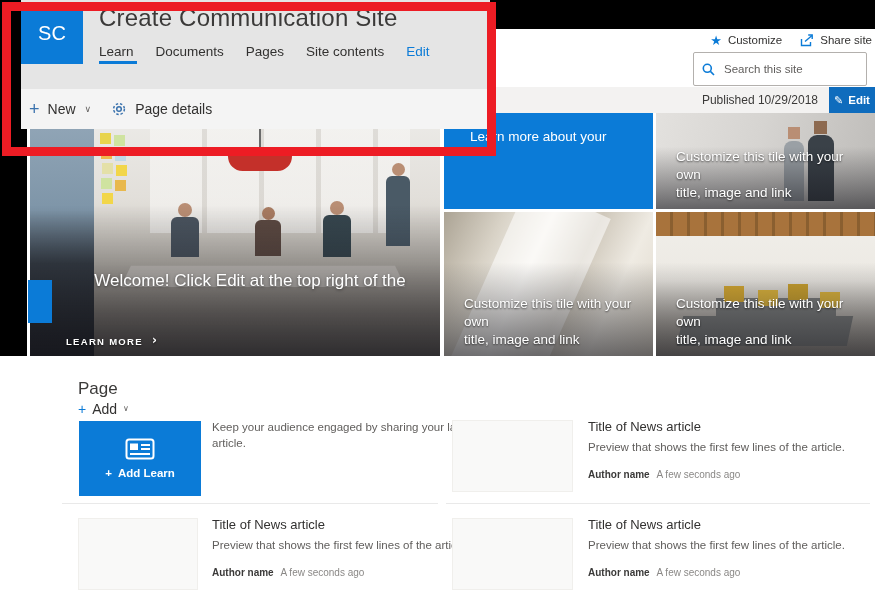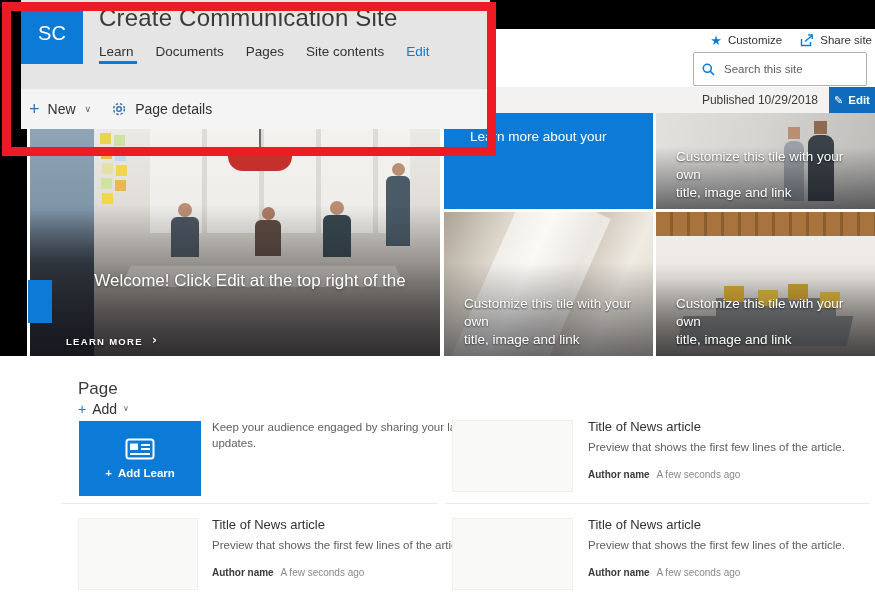--- a/index.html
+++ b/index.html
@@ -240,21 +240,21 @@
     </span>
     <span class="addnews-label">
       <span>+</span>
       <span>Add Learn</span>
     </span>
   </div>
 
   <div class="news-col" style="left:212px;top:419px;">
     <div class="news-desc">
       <span style="display:block">Keep your audience engaged by sharing your latest</span>
-      <span style="display:block">updates.</span>
+      <span style="display:block">article.</span>
     </div>
   </div>
 
   <div class="ph-box" style="left:452px;top:420px;width:121px;height:72px;"></div>
   <div class="news-col" style="left:588px;top:419px;">
     <div class="news-title">Title of News article</div>
     <div class="news-desc">Preview that shows the first few lines of the article.</div>
     <div class="news-meta">
       <span class="author">Author name</span>
       <span class="time">A few seconds ago</span>

